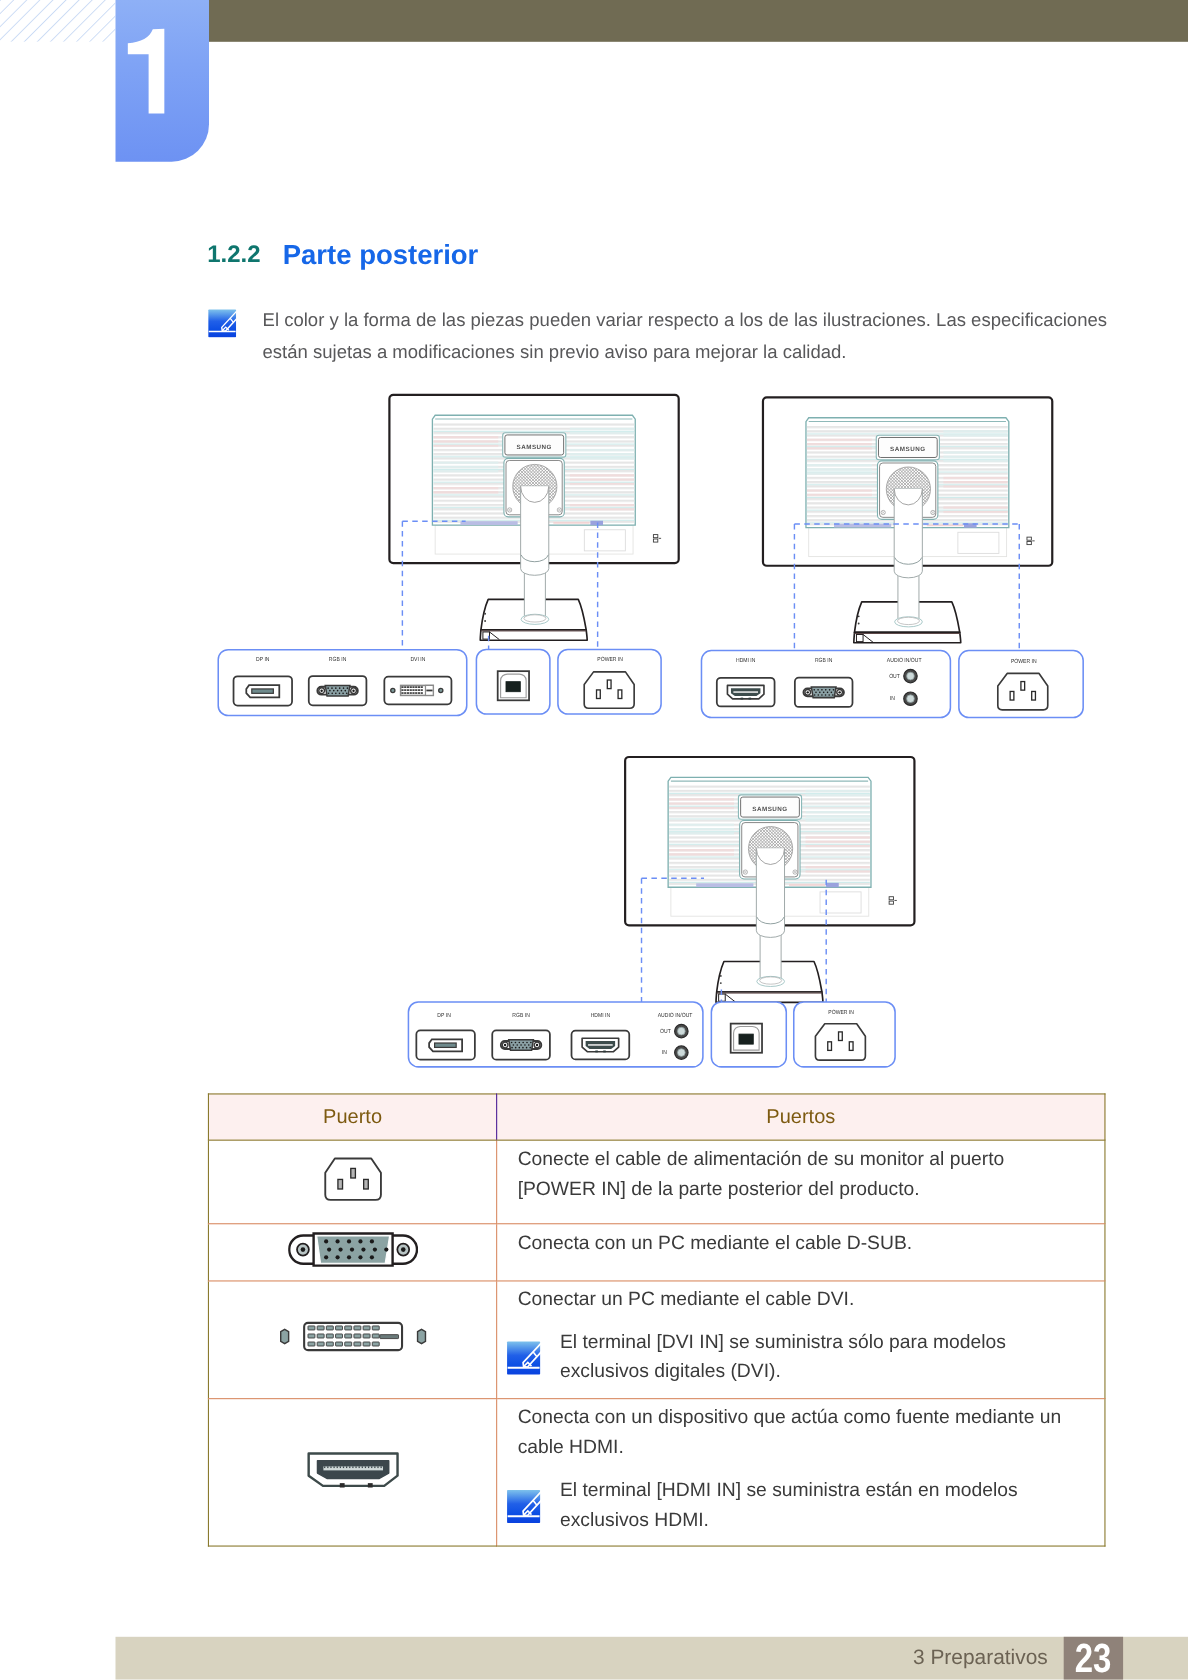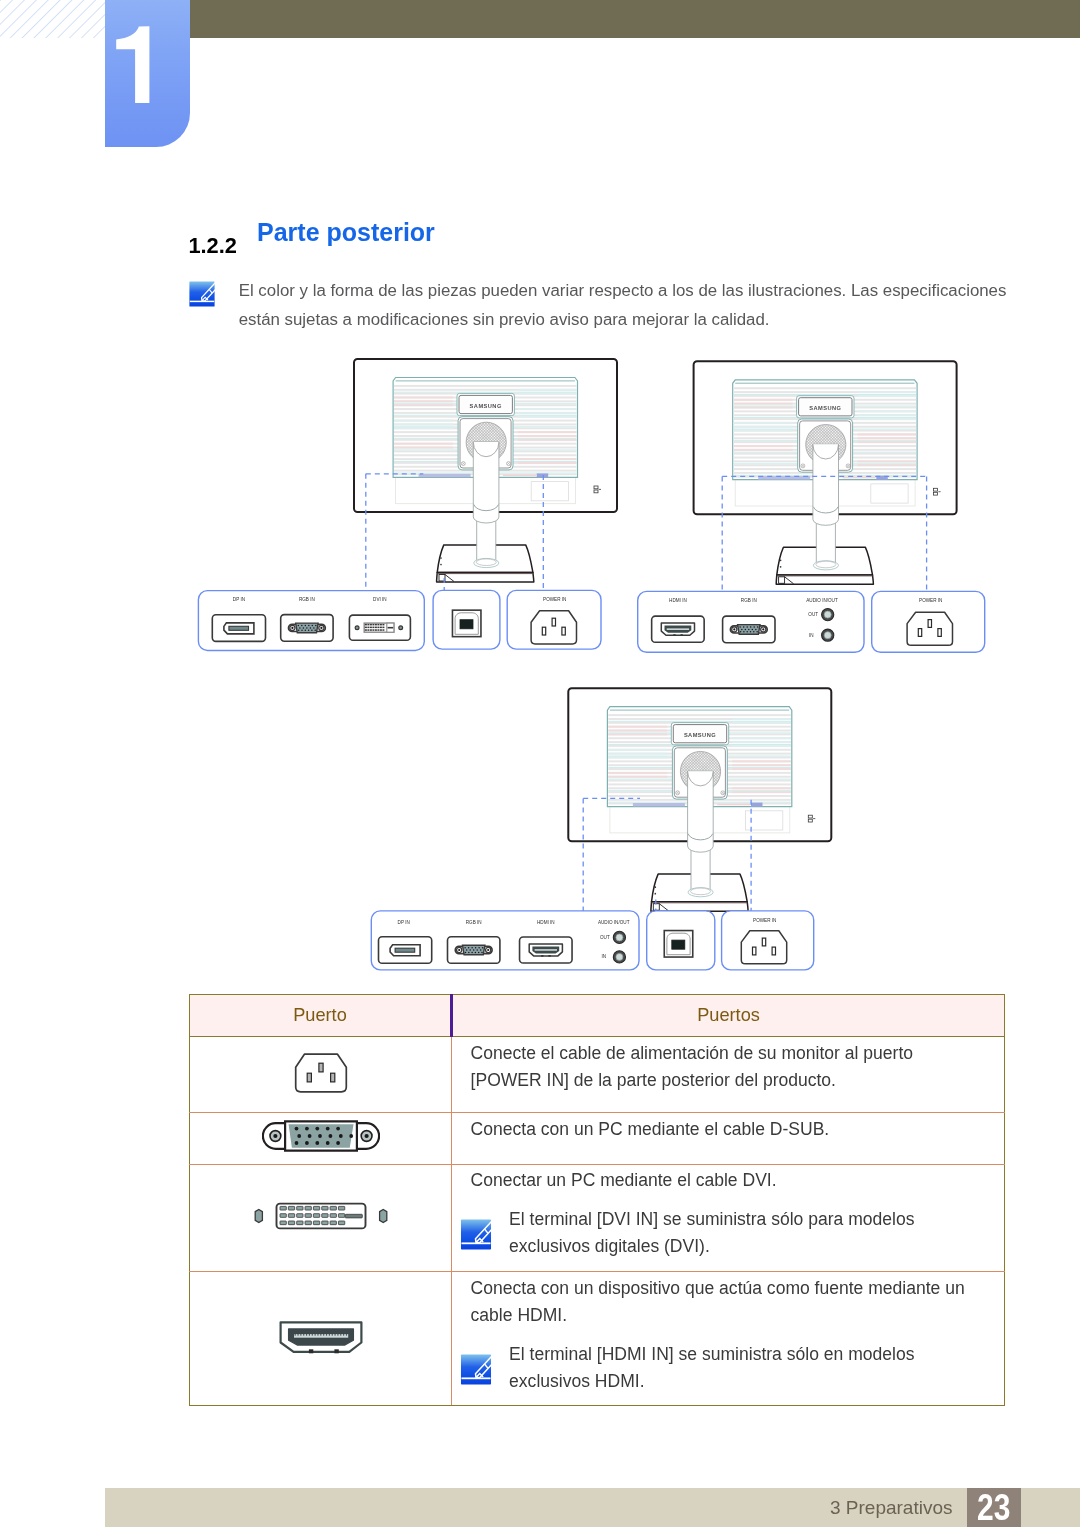--- a/index.html
+++ b/index.html
@@ -11,33 +11,33 @@
   .hatch{position:absolute;left:0;top:0;width:105px;height:38px;}
   .olivebar{position:absolute;left:190px;top:0;width:890px;height:38px;background:#706b53;}
   .chaptab{position:absolute;left:105px;top:0;width:85px;height:147px;
            background:linear-gradient(to bottom,#8eb0f6 0%,#7fa3f5 40%,#6d92f3 100%);
            border-bottom-right-radius:34px;}
   .chapnum{position:absolute;left:0;top:0;}
   .chapnum-text{position:absolute;left:0;top:0;width:0;height:0;overflow:hidden;color:transparent;font-size:1px;}
   .chaptitle{position:absolute;left:226.5px;top:39.5px;font-size:36px;font-weight:bold;color:#1667e8;letter-spacing:-0.25px;}
 
   
-  .secno{position:absolute;left:188.4px;top:233px;font-size:21.8px;font-weight:bold;color:#000000;letter-spacing:0px;}
+  .secno{position:absolute;left:188.4px;top:218px;font-size:21.8px;font-weight:bold;color:#0f766e;letter-spacing:0px;}
   .sectitle{position:absolute;left:257px;top:218.2px;font-size:25px;font-weight:bold;color:#1667e8;}
   .notebox{position:absolute;left:189px;top:281px;width:26px;height:26px;}
   .notetext{position:absolute;left:238.7px;top:277px;width:790px;font-size:16.85px;line-height:28.5px;color:#58585a;}
 
   
   .figwrap{position:absolute;left:190px;top:350px;width:820px;height:640px;}
   .tbl{position:absolute;left:189px;top:993.5px;width:815px;border-collapse:collapse;table-layout:fixed;}
   .tbl td{border-left:1px solid #8a7a2e;border-right:1px solid #8a7a2e;
           border-top:1px solid #d98b63;border-bottom:1px solid #d98b63;padding:0;vertical-align:top;}
   .tbl tr.hdrrow td{background:#fdf0ef;color:#7d5a10;font-weight:normal;font-size:18.2px;text-align:center;height:41.8px;
             vertical-align:middle;border-top:1px solid #8a7a2e;border-bottom:1px solid #8a7a2e;}
-  .tbl tr.hdrrow td.c1{border-right:3px solid #4c1d95;}
+  .tbl tr.hdrrow td.c1{border-right:1px solid #4c1d95;}
   .tbl tr:last-child td{border-bottom:1px solid #8a7a2e;}
   .tbl td.icon{width:262px;text-align:center;vertical-align:middle;border-right:1px solid #d98b63;}
   .tbl td.desc{padding:2.4px 22.5px 0.5px 18.6px;font-size:17.55px;line-height:27.2px;color:#3a3a3a;}
   .tbl .subnote{display:flex;gap:17px;margin-top:12px;margin-left:-10.5px;align-items:center;}
   .tbl .subnote .ni{flex:0 0 auto;width:32px;height:31px;margin-top:3px;}
   .tbl .subnote .nt{flex:1 1 auto;}
 
   
   .footbar{position:absolute;left:105px;top:1488.3px;width:975px;height:38.7px;background:#d8d3c0;}
   .foottext{position:absolute;left:830px;top:1496.5px;font-size:19px;font-weight:normal;color:#6b6253;}
@@ -698,21 +698,21 @@
             <div class="subnote">
        <span class="ni">
                 <svg width="32" height="31" viewBox="0 0 26 26">
   <rect x="0.4" y="0.4" width="25.2" height="25.2" rx="0.6" fill="url(#nig)"></rect>
   <path d="M0.8 20.4 L 25.2 20.4" stroke="#fff" stroke-width="1.5" fill="none"></path>
   <path d="M26.6 1.4 L 12.6 16.6 L 13.0 19.6 L 16.0 19.9 L 29.4 5.2 Z" fill="none" stroke="#fff" stroke-width="1.3" stroke-linejoin="round"></path>
   <path d="M20.3 8.5 L 23.0 11.9" stroke="#fff" stroke-width="1.2" fill="none"></path>
   <path d="M13.0 19.6 L 16.2 16.4 L 19.0 19.2" fill="none" stroke="#fff" stroke-width="1.2"></path>
                 </svg>
               </span>
-       <span class="nt">El terminal [HDMI IN] se suministra sólo en modelos exclusivos HDMI.</span>
+       <span class="nt">El terminal [HDMI IN] se suministra están en modelos exclusivos HDMI.</span>
             </div>
           </td>
         </tr>
       </tbody>
     </table>
 
   <div class="footbar"></div>
   <div class="foottext">3 Preparativos</div>
   <div class="pagebox"></div>
   <div class="pagenum">23</div>

